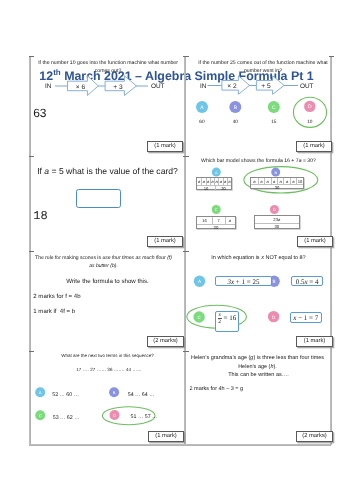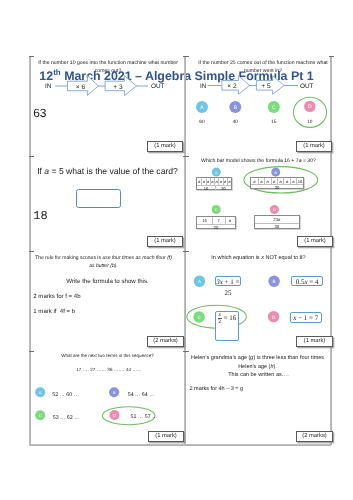--- a/index.html
+++ b/index.html
@@ -206,23 +206,23 @@
     <ellipse cx="216.6" cy="316.7" rx="29.8" ry="11.5" fill="none" stroke="#6CBF5E" stroke-width="1.1"></ellipse>
     <circle cx="199.5" cy="281.3" r="5.7" fill="#6EC5E8"></circle>
     <circle cx="274.1" cy="281.3" r="5.7" fill="#8A93E0"></circle>
     <circle cx="199.1" cy="317" r="5.7" fill="#7CDB7C"></circle>
     <circle cx="273.6" cy="316.6" r="5.7" fill="#EC8CAE"></circle>
     <text x="199.5" y="283.2" font-size="4.6" text-anchor="middle" fill="#fff" font-family="Liberation Sans">A</text>
     <text x="274.1" y="283.2" font-size="4.6" text-anchor="middle" fill="#fff" font-family="Liberation Sans">B</text>
     <text x="199.1" y="318.9" font-size="4.6" text-anchor="middle" fill="#fff" font-family="Liberation Sans">C</text>
     <text x="273.6" y="318.5" font-size="4.6" text-anchor="middle" fill="#fff" font-family="Liberation Sans">D</text>
   </svg>
-  <div class="eqbox" style="left:214.9px;top:276.3px;width:26px;height:10.2px;line-height:10.2px;"><i>3x</i> + 1 = 25</div>
+  <div class="eqbox" style="left:214.9px;top:276.3px;width:57px;height:10.2px;line-height:10.2px;"><i>3x</i> + 1 = 25</div>
   <div class="eqbox" style="left:290.6px;top:276.3px;width:32.9px;height:10.2px;line-height:10.2px;">0.5<i>x</i> = 4</div>
-  <div class="eqbox" style="left:214.5px;top:311.3px;width:24.9px;height:30px;line-height:12.1px;"><span class="frac"><span class="fnum"><i>x</i></span><span class="fden">2</span></span> = 16</div>
+  <div class="eqbox" style="left:214.5px;top:311.3px;width:24.9px;height:21px;line-height:12.1px;"><span class="frac"><span class="fnum"><i>x</i></span><span class="fden">2</span></span> = 16</div>
   <div class="eqbox" style="left:289.9px;top:311.8px;width:31.8px;height:10.9px;line-height:10.9px;"><i>x</i> − 1 = 7</div>
   <div class="markbox" style="left:296px;top:336px;width:35px;height:9px;line-height:9px;">(1 mark)</div>
 
   <div style="position:absolute;left:30px;top:353.3px;width:155px;text-align:center;font-size:4.5px;color:#1a1a1a;">What are the next two terms in this sequence?</div>
   <div style="position:absolute;left:31.5px;top:367.1px;width:155px;text-align:center;font-size:4.5px;color:#1a1a1a;letter-spacing:0.12px;">17 …. 27 …… 36 ……. 44 ……</div>
   <svg style="left:0;top:0;width:353px;height:500px;">
     <ellipse cx="128.7" cy="415.7" rx="26.3" ry="9" fill="none" stroke="#6CBF5E" stroke-width="1.1"></ellipse>
     <circle cx="40.2" cy="392.2" r="5" fill="#6EC5E8"></circle>
     <circle cx="114.1" cy="392.2" r="5" fill="#8A93E0"></circle>
     <circle cx="40.2" cy="415.2" r="5" fill="#7CDB7C"></circle>

